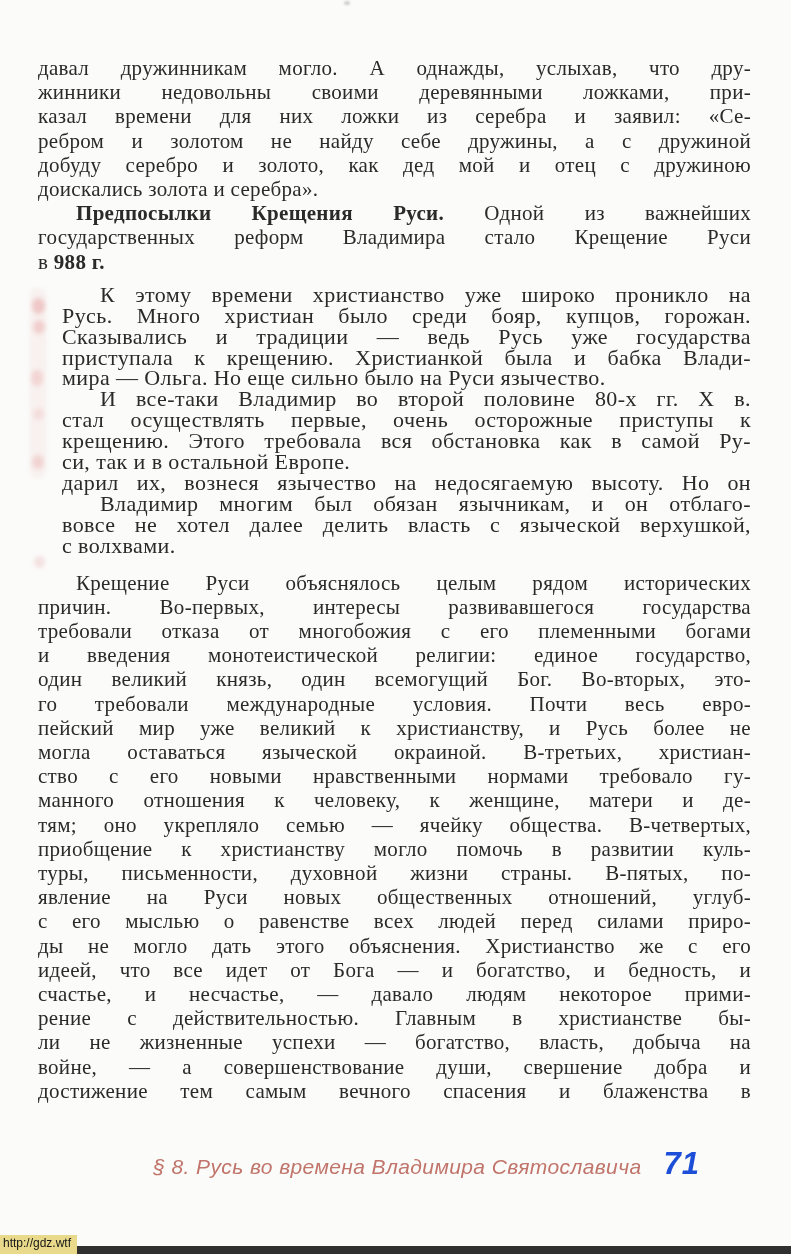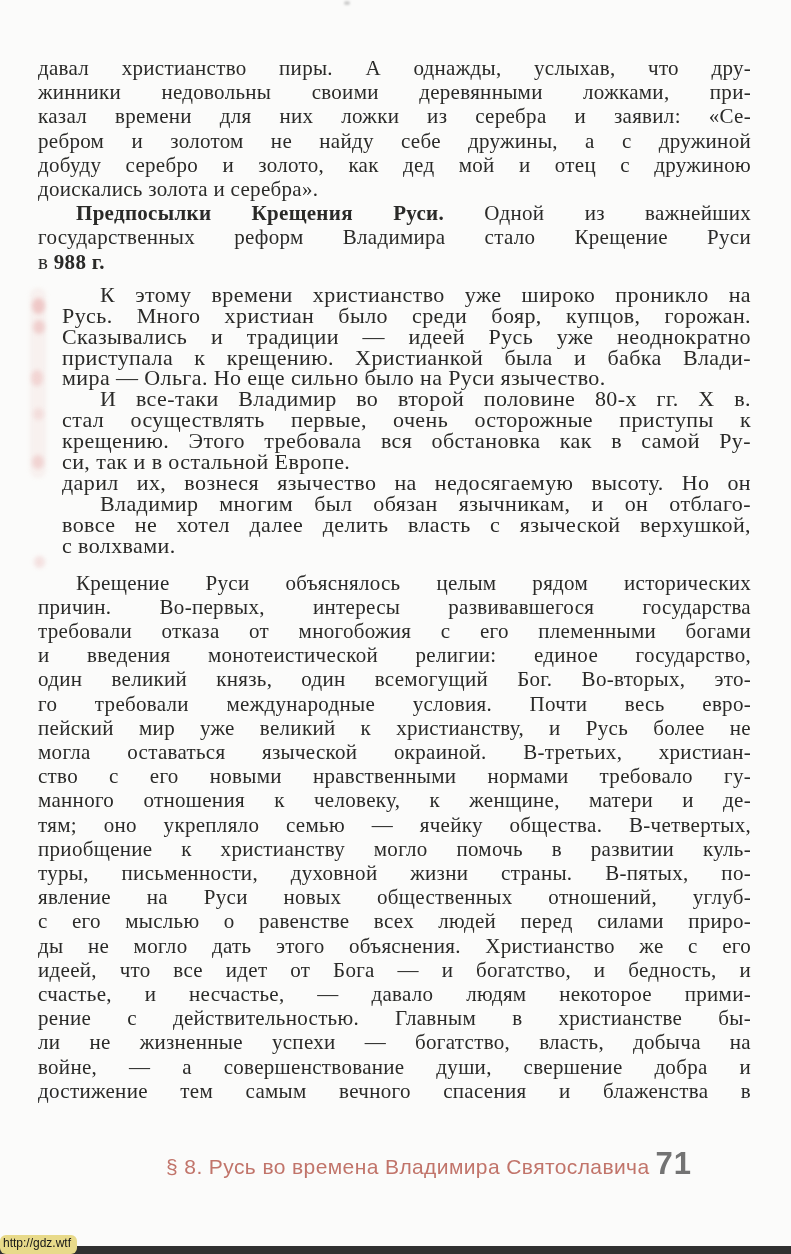--- a/index.html
+++ b/index.html
@@ -14,35 +14,35 @@
   .ln { text-align:justify; text-align-last:justify; }
   .ln-end { text-align-last:left; }
   .ln-indent { text-indent:38px; }
   .b { font-weight:bold; }
   .inset-block {
     margin:11px 0 0 24px; width:689px;
     font-size:22px; line-height:20.9px; letter-spacing:0.4px;
   }
   .body-paragraph { margin-top:14px; }
   .running-footer {
-    position:absolute; top:1146px; right:99px;
-    display:flex; align-items:baseline; gap:6px;
-    font-family:"Liberation Sans", sans-serif; 
+    position:absolute; top:1146px; right:91px;
+    display:flex; align-items:baseline; gap:22px;
+    font-family:"Liberation Sans", sans-serif; font-style:italic;
   }
   .footer-title { font-size:21px; color:#c1746a; letter-spacing:0.4px; }
-  .footer-num { font-size:31px; font-weight:bold; color:#737373; letter-spacing:1px; }
+  .footer-num { font-size:31px; font-weight:bold; color:#1d4ed8; letter-spacing:1px; }
   .scan-bar {
     position:absolute; left:0; bottom:0; width:791px; height:8px;
     background:#303030; z-index:2;
   }
   .watermark {
     position:absolute; left:0; bottom:0; z-index:3;
     background:#e8da8a; color:#151515;
     font-family:"Liberation Sans", sans-serif; font-size:12px;
-    line-height:15px; padding:1px 6px 1px 3px; height:17px;border-radius:6px;
+    line-height:15px; padding:1px 6px 1px 3px; height:17px;
   }
   .smudge { position:absolute; filter:blur(2px); border-radius:50%; z-index:1; }
   .speck { position:absolute; filter:blur(1px); border-radius:50%; z-index:1; }
 </style>
 </head>
 <body>
 
 <div class="page">
 
   <div class="speck" style="left:344px; top:1px; width:6px; height:4px; background:rgba(120,120,120,0.35);"></div>
@@ -50,21 +50,21 @@
   <div class="smudge" style="left:32px; top:298px; width:13px; height:16px; background:rgba(224,140,140,0.40);"></div>
   <div class="smudge" style="left:33px; top:320px; width:12px; height:14px; background:rgba(224,140,140,0.33);"></div>
   <div class="smudge" style="left:31px; top:370px; width:12px; height:16px; background:rgba(228,150,150,0.30);"></div>
   <div class="smudge" style="left:33px; top:408px; width:11px; height:12px; background:rgba(228,155,155,0.22);"></div>
   <div class="smudge" style="left:32px; top:455px; width:12px; height:14px; background:rgba(226,145,145,0.30);"></div>
   <div class="smudge" style="left:34px; top:556px; width:11px; height:12px; background:rgba(226,150,150,0.26);"></div>
 
   <div class="content main-text">
 
     <div>
-        <div class="ln">давал христианство пиры. А однажды, услыхав, что дру-</div>
+        <div class="ln">давал дружинникам могло. А однажды, услыхав, что дру-</div>
         <div class="ln">жинники недовольны своими деревянными ложками, при-</div>
         <div class="ln">казал времени для них ложки из серебра и заявил: «Се-</div>
         <div class="ln">ребром и золотом не найду себе дружины, а с дружиной</div>
         <div class="ln">добуду серебро и золото, как дед мой и отец с дружиною</div>
         <div class="ln ln-end">доискались золота и серебра».</div>
       </div>
 
     <div>
       <div class="ln ln-indent">
         <span class="b">Предпосылки Крещения Руси.</span>
@@ -74,21 +74,21 @@
       <div class="ln ln-end">
         <span>в</span>
         <span class="b">988 г.</span>
       </div>
     </div>
 
     <div class="inset-block">
       <div>
           <div class="ln ln-indent">К этому времени христианство уже широко проникло на</div>
           <div class="ln">Русь. Много христиан было среди бояр, купцов, горожан.</div>
-          <div class="ln">Сказывались и традиции — идеей Русь уже неоднократно</div>
+          <div class="ln">Сказывались и традиции — ведь Русь уже государства</div>
           <div class="ln">приступала к крещению. Христианкой была и бабка Влади-</div>
           <div class="ln ln-end">мира — Ольга. Но еще сильно было на Руси язычество.</div>
         </div>
       <div>
           <div class="ln ln-indent">И все-таки Владимир во второй половине 80-х гг. X в.</div>
           <div class="ln">стал осуществлять первые, очень осторожные приступы к</div>
           <div class="ln">крещению. Этого требовала вся обстановка как в самой Ру-</div>
           <div class="ln ln-end">си, так и в остальной Европе.</div>
         </div>
       <div>

